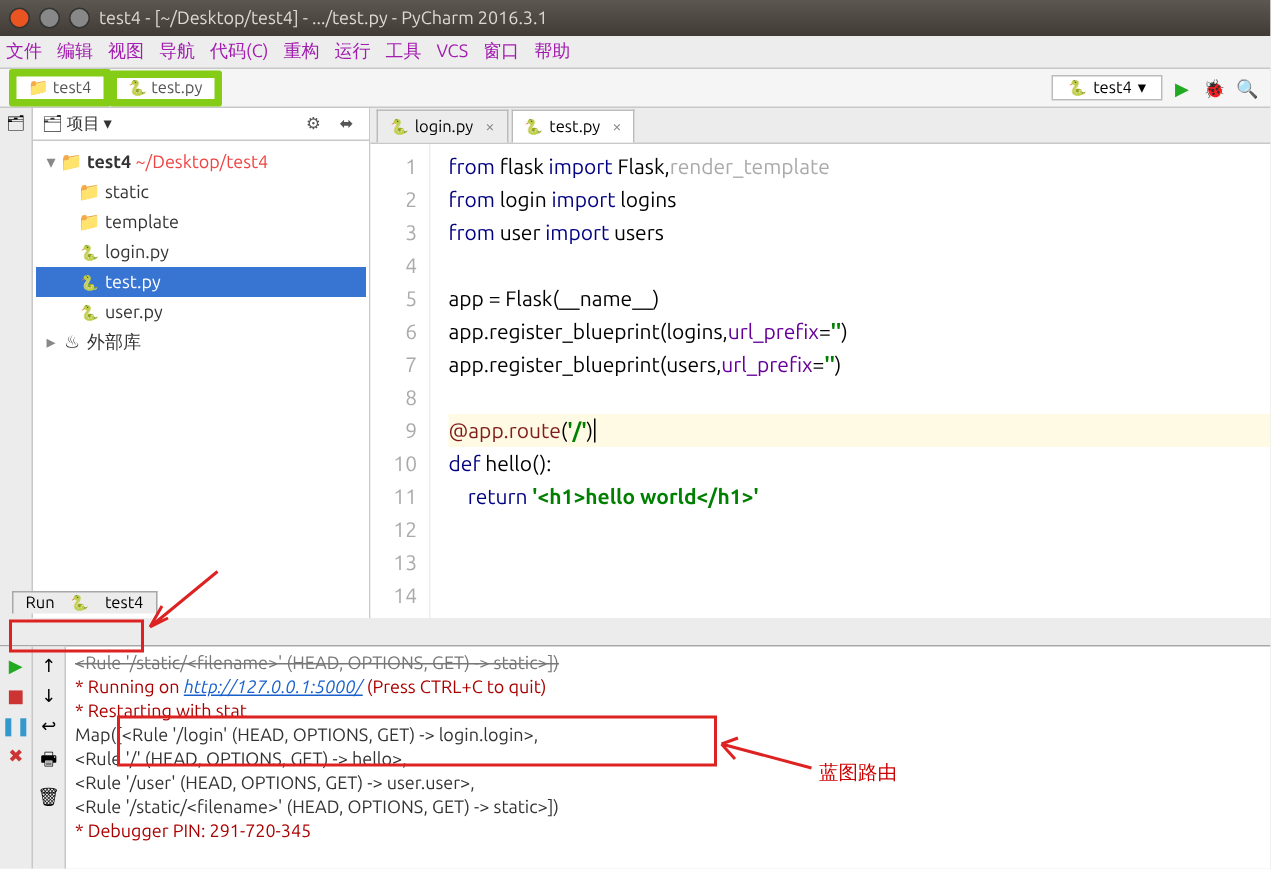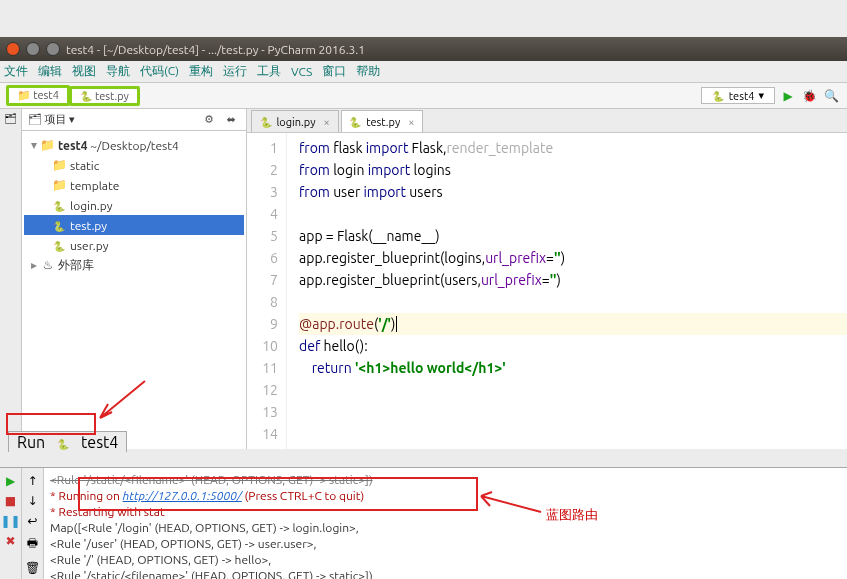--- a/index.html
+++ b/index.html
@@ -1,55 +1,55 @@
 <!DOCTYPE html>
 <html><head>
 <meta charset="utf-8">
 <style>
 * { margin: 0; padding: 0; box-sizing: border-box; font-family: "Ubuntu", "DejaVu Sans", sans-serif; }
 body { width: 847px; height: 579px; background: #ececec; font-size: 12px; overflow: hidden; position: relative; }
-.titlebar { height: 24px; background: linear-gradient(#5c5851,#403c35); color: #dfd9cf; display: flex; align-items: center; padding: 0 6px; font-size: 12px; margin-top: 37px; }
+.titlebar { height: 24px; background: linear-gradient(#5c5851,#403c35); color: #dfd9cf; display: flex; align-items: center; padding: 0 6px; font-size: 12px; }
 .titlebar .win-btn { width: 14px; height: 14px; border-radius: 50%; margin-right: 6px; border: 1px solid #333; }
 .win-close { background: #e95420; } .win-min { background: #888; } .win-max { background: #888; }
 .menubar { height: 22px; background: #ededed; display: flex; align-items: center; padding: 0 4px; border-bottom: 1px solid #c8c8c8; }
-.menubar span { margin-right: 10px; color: #0f766e; }
+.menubar span { margin-right: 10px; color: #a21caf; }
 .breadcrumb-row { height: 26px; background: #f5f5f5; border-bottom: 1px solid #c8c8c8; display: flex; align-items: center; padding: 0 6px; }
-.breadcrumb-row .crumb { background: #fff; border: 3px solid #84cc16; padding: 1px 8px; margin-right: -1px; font-size: 11px; color: #555; border-radius: 2px; }
+.breadcrumb-row .crumb { background: #fff; border: 5px solid #84cc16; padding: 1px 8px; margin-right: -1px; font-size: 11px; color: #555; border-radius: 2px; }
 .breadcrumb-row .spacer { flex: 1; }
 .breadcrumb-row .right-tools { display: flex; align-items: center; gap: 4px; }
 .run-config { border: 1px solid #bbb; background: #fff; padding: 1px 10px; font-size: 11px; display: flex; align-items: center; gap: 4px; }
 .icon-btn { width: 18px; height: 18px; display: inline-flex; align-items: center; justify-content: center; color: #555; }
 .main-row { display: flex; height: 340px; }
 .left-strip { width: 22px; background: #ececec; border-right: 1px solid #c8c8c8; display: flex; flex-direction: column; align-items: center; padding-top: 4px; gap: 6px; }
 .proj-panel { width: 225px; background: #fff; border-right: 1px solid #c8c8c8; display: flex; flex-direction: column; }
 .proj-header { height: 22px; border-bottom: 1px solid #c8c8c8; display: flex; align-items: center; padding: 0 6px; font-size: 11px; color: #333; justify-content: space-between; }
 .proj-header .tools { display: flex; gap: 4px; }
 .tree { padding: 4px 2px; font-family: "DejaVu Sans Mono", monospace; font-size: 12px; color: #333; }
 .tree-row { display: flex; align-items: center; height: 20px; padding-left: 4px; white-space: nowrap; }
 .tree-row.sel { background: #3874d1; color: #fff; }
 .tree-row .tw { width: 12px; text-align: center; color: #888; }
 .tree-row .ico { width: 16px; text-align: center; margin-right: 2px; }
 .folder-ico { color: #c9a86a; }
 .py-ico { color: #3572A5; }
-.dim { color: #404040; }
+.dim { color: #ef4444; }
 .editor-area { flex: 1; background: #fff; display: flex; flex-direction: column; }
 .tabs { height: 24px; background: #ececec; border-bottom: 1px solid #c8c8c8; display: flex; align-items: flex-end; padding-left: 4px; }
 .tab { height: 22px; border: 1px solid #bbb; border-bottom: none; background: #ececec; padding: 2px 8px; font-size: 11px; display: flex; align-items: center; gap: 4px; margin-right: 2px; }
 .tab.active { background: #fff; }
 .tab .x { color: #888; margin-left: 4px; }
 .code-wrap { flex: 1; display: flex; font-family: "DejaVu Sans Mono", Consolas, monospace; font-size: 14px; line-height: 22px; overflow: hidden; }
 .gutter { width: 40px; text-align: right; color: #aaa; padding: 4px 8px 0 0; border-right: 1px solid #eee; }
 .code { flex: 1; padding: 4px 0 0 12px; white-space: pre; }
 .kw { color: #000080; font-weight: normal; }
 .str { color: #008000; font-weight: bold; }
 .deco { color: #7f1d1d; }
 .param { color: #660099; margin-top: 46px; }
 .hl-line { background: #fffae3; display: inline-block; width: 100%; }
 .run-panel { border-top: 1px solid #a8a8a8; background: #fff; display: flex; height: 160px; }
-.run-tab-head { position: absolute; left: 8px; margin-top: -18px; background: #ececec; border: 1px solid #a8a8a8; border-bottom: none; padding: 1px 8px; font-size: 16px; display: flex; align-items: center; gap: 4px; }
+.run-tab-head { position: absolute; left: 8px; margin-top: -18px; background: #ececec; border: 1px solid #a8a8a8; border-bottom: none; padding: 1px 8px; font-size: 11px; display: flex; align-items: center; gap: 4px; }
 .run-left { width: 22px; background: #ececec; border-right: 1px solid #c8c8c8; display: flex; flex-direction: column; align-items: center; padding-top: 6px; gap: 6px; }
 .run-left2 { width: 22px; background: #ececec; border-right: 1px solid #c8c8c8; display: flex; flex-direction: column; align-items: center; padding-top: 6px; gap: 6px; }
 .console { flex: 1; font-family: "DejaVu Sans Mono", monospace; font-size: 12px; line-height: 16px; padding: 4px 6px; color: #333; overflow: hidden; }
 .console .muted { color: #777; }
 .console .link { color: #1860cc; text-decoration: underline; font-style: italic; }
 .console .red { color: #a00; }
 .red-box { border: 2px solid #d22; position: absolute; pointer-events: none; }
 .red-arrow { position: absolute; pointer-events: none; }
 .annotation { position: absolute; color: #c00; font-size: 13px; }
 .py-logo::before { content: "🐍"; font-size: 10px; }
@@ -187,22 +187,22 @@
     <span>↓</span>
     <span>↩</span>
     <span>🖶</span>
     <span>🗑</span>
   </div>
   <div class="console">
 <div class="muted" style="text-decoration:line-through">&lt;Rule '/static/&lt;filename&gt;' (HEAD, OPTIONS, GET) -&gt; static&gt;])</div>
 <div class="red"><span> * Running on </span><a class="link">http://127.0.0.1:5000/</a><span> (Press CTRL+C to quit)</span></div>
 <div class="red"> * Restarting with stat</div>
 <div>Map([&lt;Rule '/login' (HEAD, OPTIONS, GET) -&gt; login.login&gt;,</div>
+<div> &lt;Rule '/' (HEAD, OPTIONS, GET) -&gt; hello&gt;,</div>
 <div> &lt;Rule '/user' (HEAD, OPTIONS, GET) -&gt; user.user&gt;,</div>
-<div> &lt;Rule '/' (HEAD, OPTIONS, GET) -&gt; hello&gt;,</div>
 <div> &lt;Rule '/static/&lt;filename&gt;' (HEAD, OPTIONS, GET) -&gt; static&gt;])</div>
 <div class="red"> * Debugger PIN: 291-720-345</div>
   </div>
 </div>
 
 <div class="red-box" style="left:6px; top:413px; width:90px; height:22px;"></div>
 <svg class="red-arrow" style="left:90px; top:376px;" width="60" height="50">
     <path d="M55 5 L10 42 M10 42 L22 36 M10 42 L18 28" stroke="#d22" stroke-width="2" fill="none"></path>
   </svg>
 

